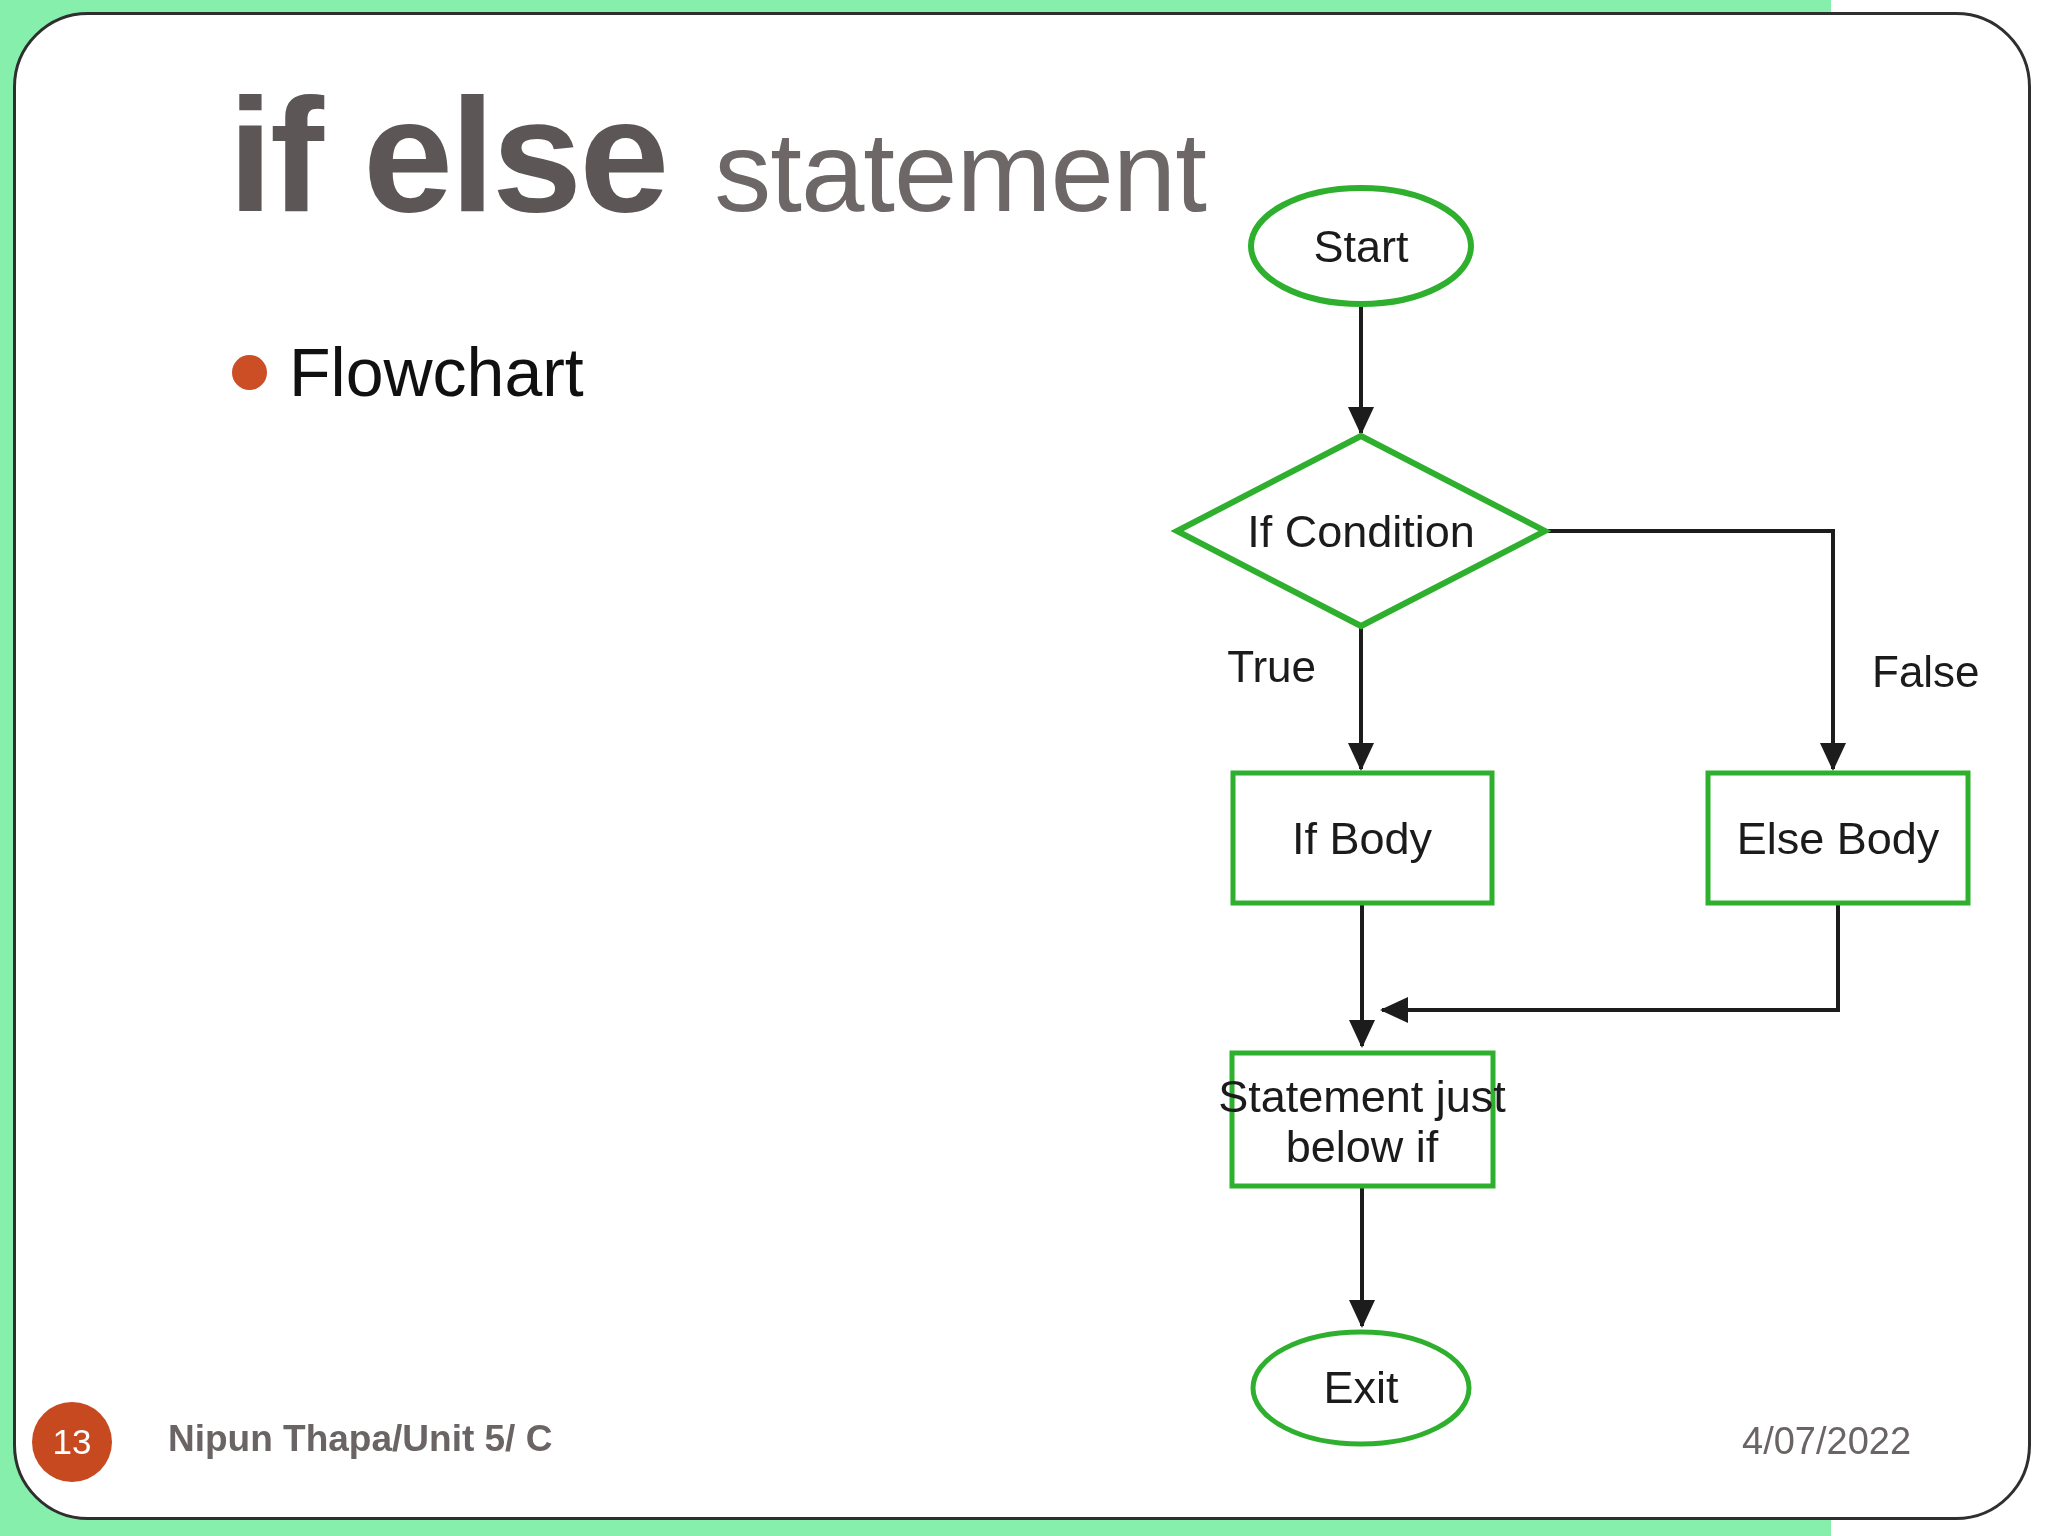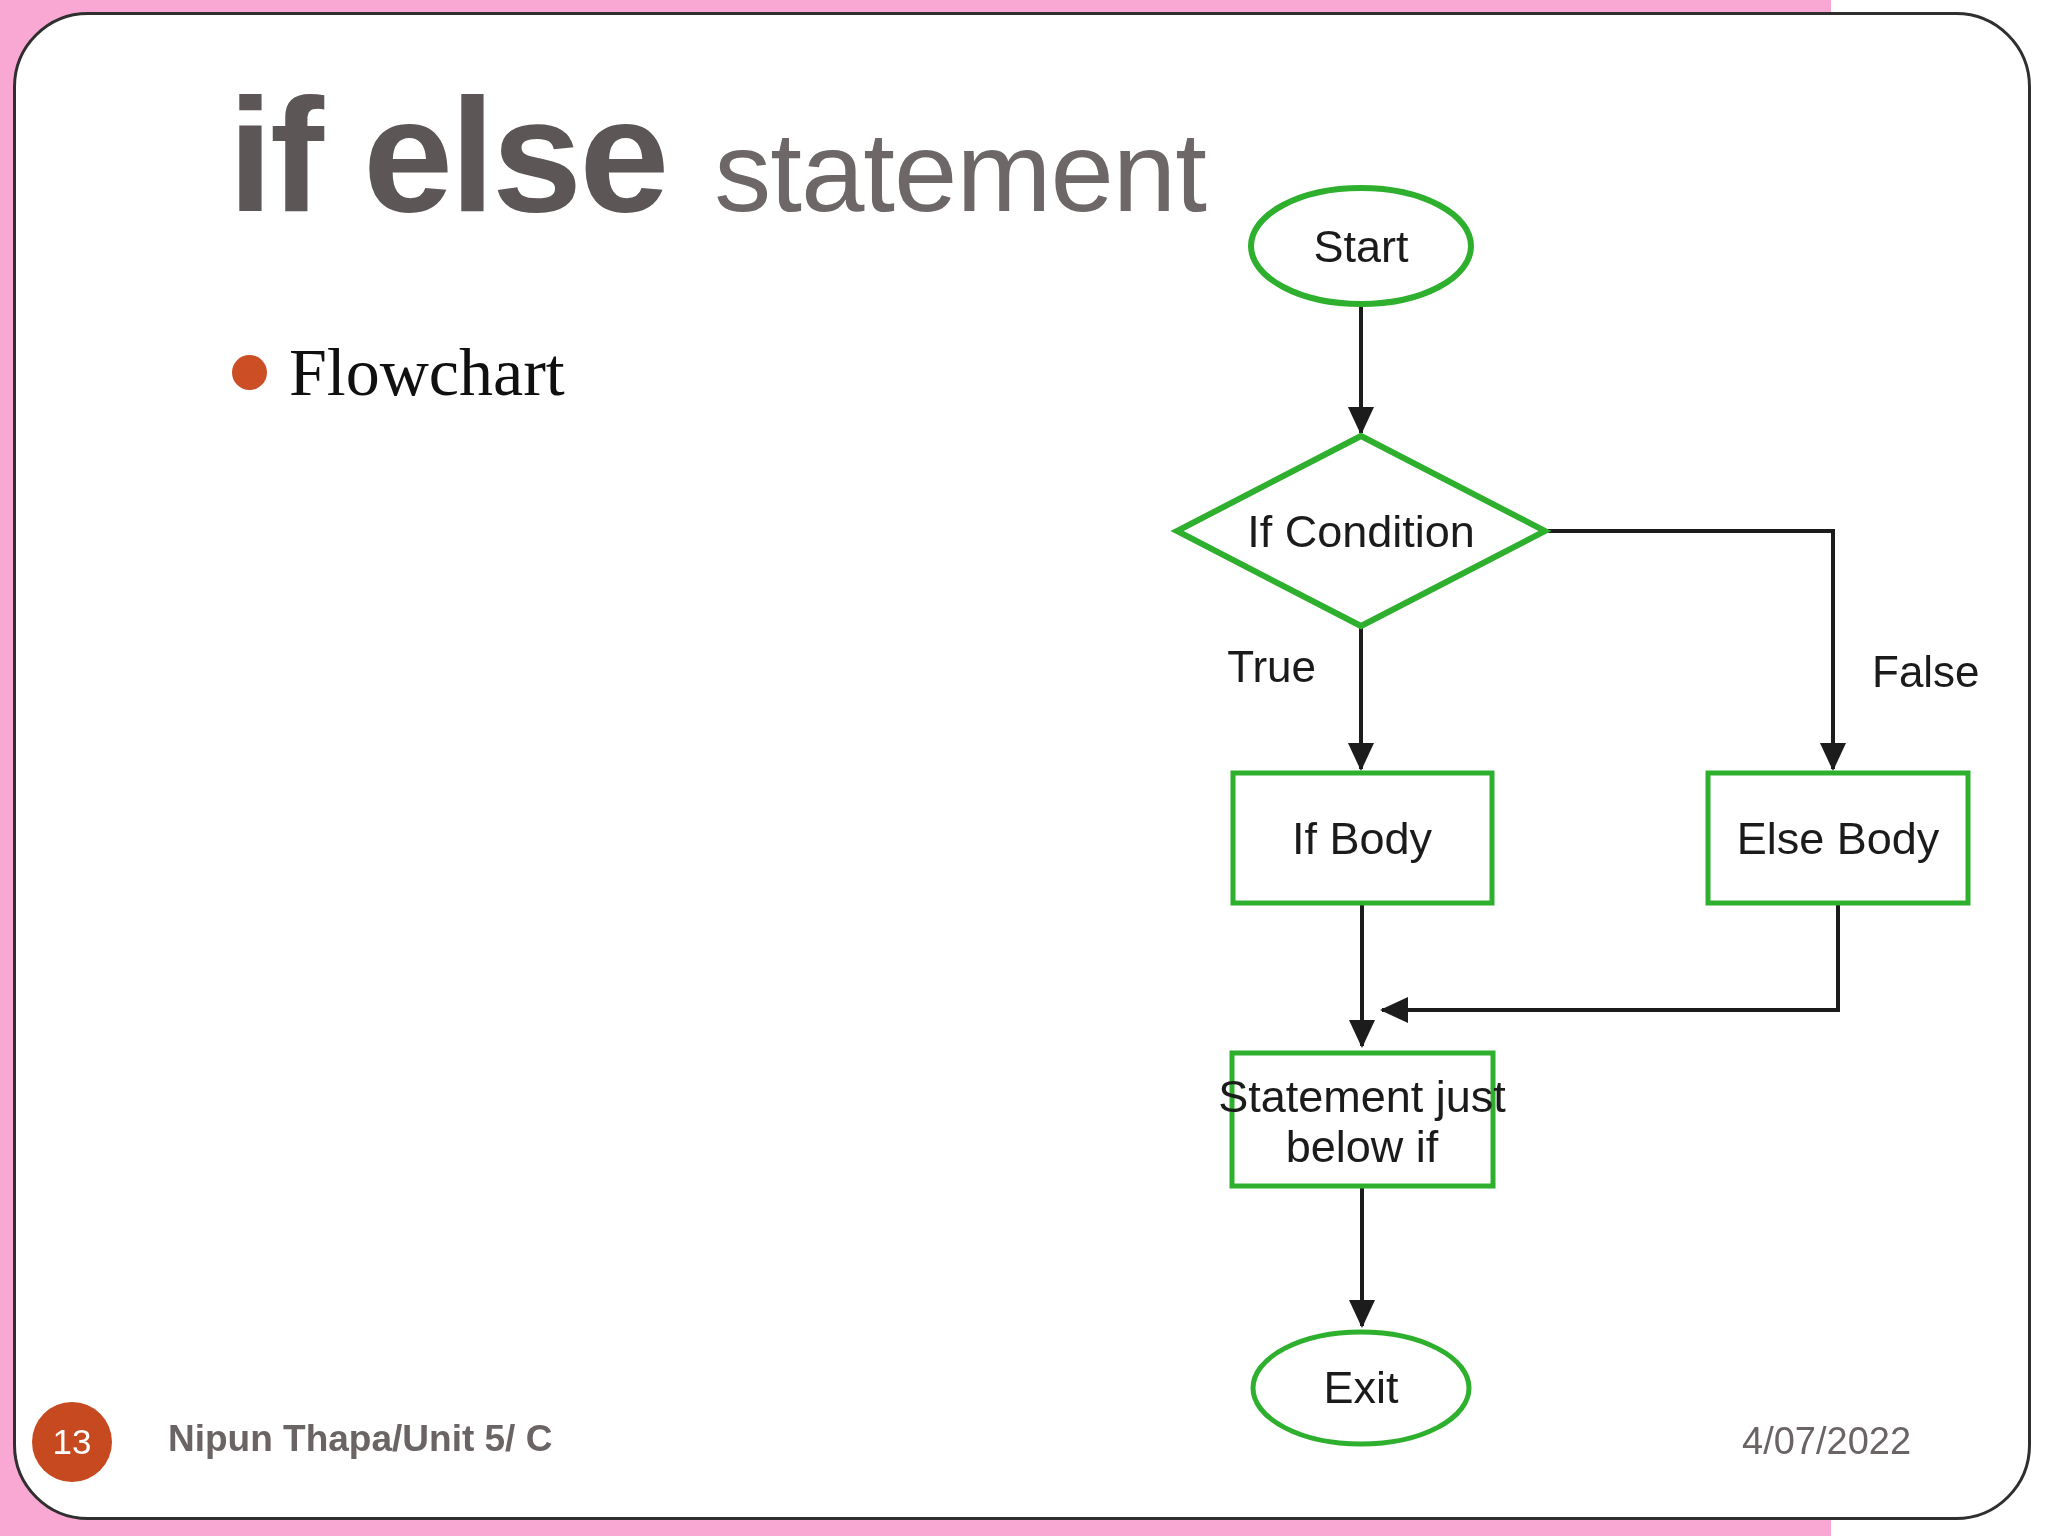--- a/index.html
+++ b/index.html
@@ -9,21 +9,21 @@
     width: 2048px;
     height: 1536px;
     overflow: hidden;
     font-family: "Liberation Sans", sans-serif;
   }
   .slide {
     position: absolute;
     left: 0; top: 0;
     width: 1831px;
     height: 1536px;
-    background: #f9a8d4;
+    background: #86efac;
     text-align: center;
   }
   .slide-frame {
     position: absolute;
     left: 13px; top: 12px;
     width: 2018px; height: 1508px;
     border: 3px solid #2f2f2f;
     border-radius: 75px;
     box-sizing: border-box;
     background: #ffffff;
@@ -59,21 +59,20 @@
     width: 35px; height: 35px;
     border-radius: 50%;
     background: #cb4e24;
     flex: 0 0 auto;
   }
   .bullet-text {
     margin-left: 22px;
     font-size: 68px;
     color: #101010;
     line-height: 1;
-    font-family: Liberation Serif, serif;
   }
   svg.flowchart {
     position: absolute;
     left: 0; top: 0;
     width: 2048px;
     height: 1536px;
   }
   svg.flowchart text {
     font-family: "Liberation Sans", sans-serif;
     fill: #1b1b1b;

